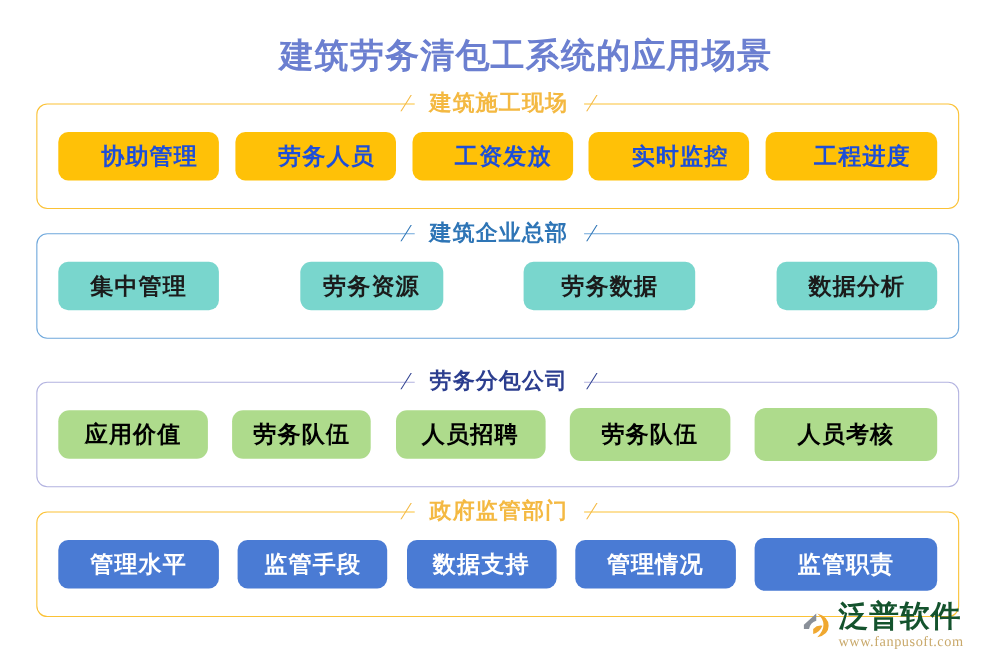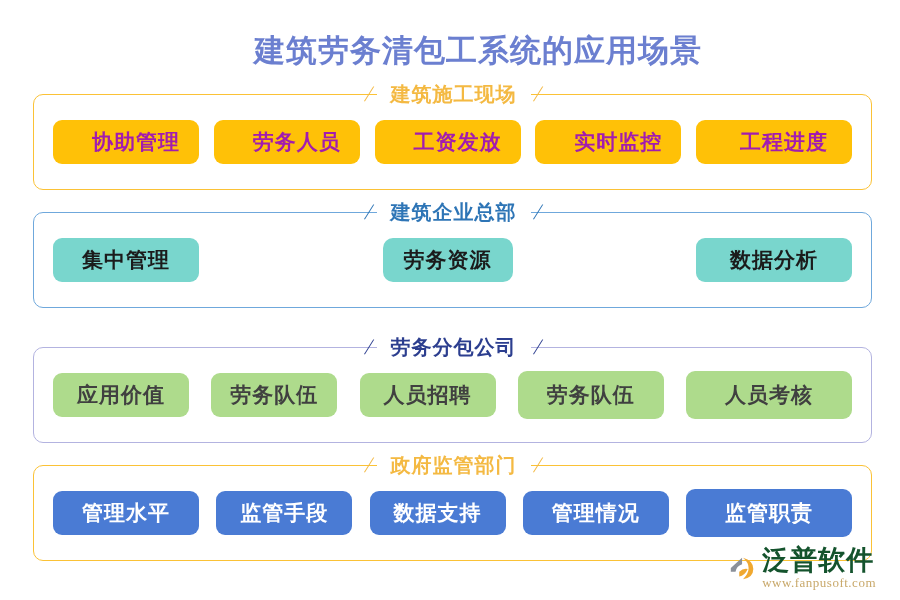--- a/index.html
+++ b/index.html
@@ -95,25 +95,25 @@
     justify-content: center;
     font-size: 21px;
     font-weight: bold;
     letter-spacing: 1px;
     white-space: nowrap;
     box-sizing: border-box;
     font-family: "Liberation Serif", "DejaVu Serif", serif;
   }
 
   
-  .sec-1 .chip { background: #FFC107; color: #a21caf; height: 44px; padding-left: 20px; }
+  .sec-1 .chip { background: #FFC107; color: #1d4ed8; height: 44px; padding-left: 20px; }
   
   .sec-2 .chip { background: #79D6CD; color: #1b1b1b; height: 44px; }
   
-  .sec-3 .chip { background: #AEDB8C; color: #404040; height: 44px; }
+  .sec-3 .chip { background: #AEDB8C; color: #000000; height: 44px; border-radius: 10px; }
   
   .sec-4 .chip { background: #4A7BD4; color: #ffffff; height: 44px; }
 
   .sec-1 .chip:nth-child(1){ width:146px; }
   .sec-1 .chip:nth-child(2){ width:146px; }
   .sec-1 .chip:nth-child(3){ width:146px; }
   .sec-1 .chip:nth-child(4){ width:146px; }
   .sec-1 .chip:nth-child(5){ width:156px; }
 
   .sec-2 .chip:nth-child(1){ width:146px; }
@@ -192,20 +192,21 @@
 
 <div class="section sec-2">
   <div class="sec-header">
     <span class="slash">/</span>
     <span class="label">建筑企业总部</span>
     <span class="slash">/</span>
   </div>
   <div class="chip-row">
     <div class="chip">集中管理</div>
     <div class="chip">劳务资源</div>
+    <div class="chip">劳务数据</div>
     <div class="chip">数据分析</div>
   </div>
 </div>
 
 <div class="section sec-3">
   <div class="sec-header">
     <span class="slash">/</span>
     <span class="label">劳务分包公司</span>
     <span class="slash">/</span>
   </div>

